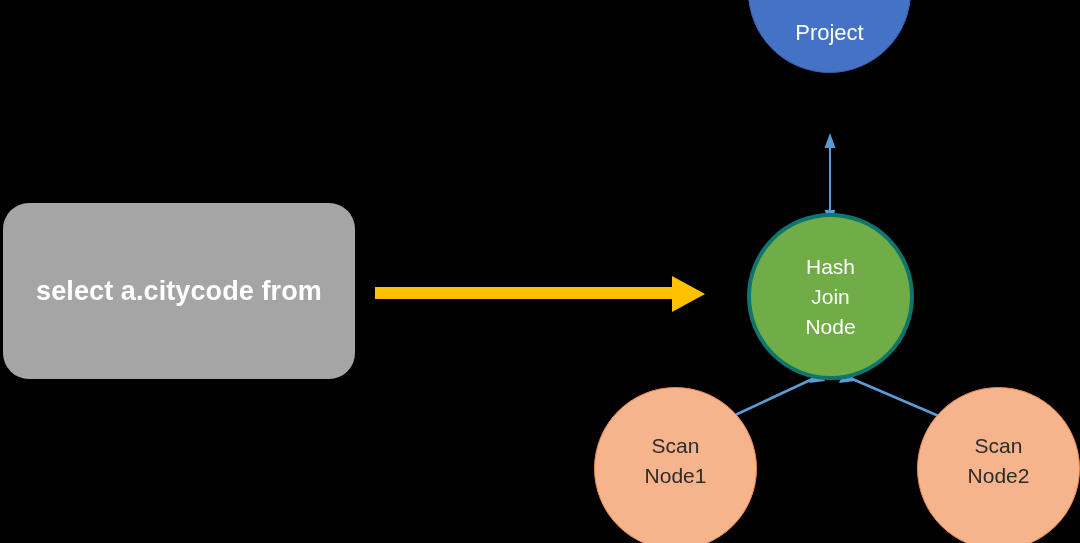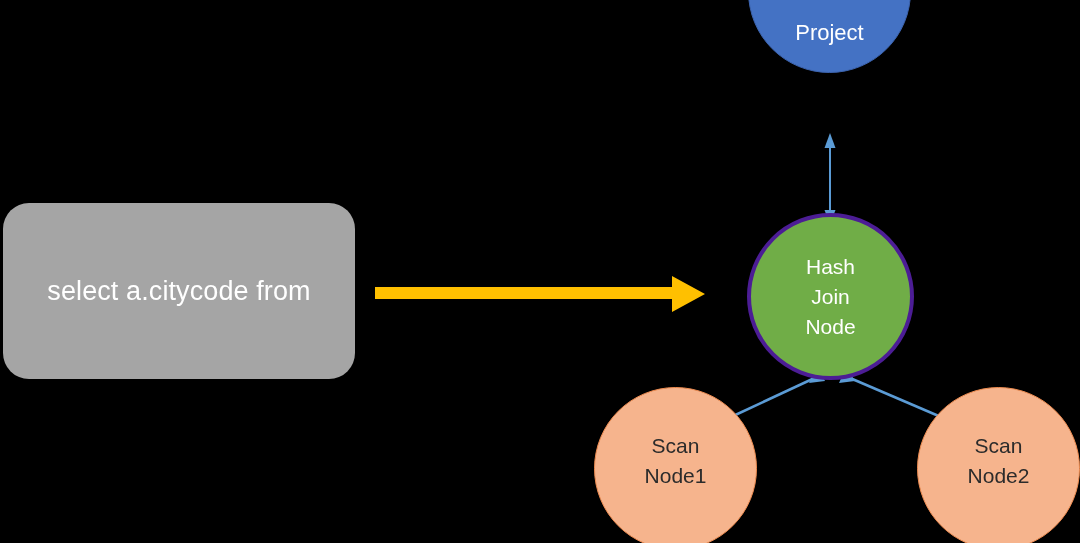--- a/index.html
+++ b/index.html
@@ -35,21 +35,21 @@
     display: flex;
     flex-direction: column;
     align-items: center;
     justify-content: center;
     box-shadow: 2px 3px 5px rgba(0,0,0,0.45);
   }
   .sql-line {
     color: #ffffff;
     font-size: 27px;
     line-height: 41px;
-    font-weight: 400;
+    font-weight: 700;
     white-space: nowrap;
     letter-spacing: 0.1px;
   }
 
   
   .arrow-wrap {
     position: absolute;
     left: 375px;
     top: 272px;
     width: 330px;
@@ -95,21 +95,21 @@
     line-height: 27px;
     padding-top: 82px;
   }
 
   .node-hashjoin {
     left: 747px;
     top: 213px;
     width: 167px;
     height: 167px;
     background: #70ad47;
-    border: 4px solid #4c1d95;
+    border: 4px solid #0f766e;
   }
   .node-hashjoin .node-label {
     color: #ffffff;
     font-size: 21px;
     line-height: 30px;
   }
 
   .node-scan1 {
     left: 594px;
     top: 387px;

